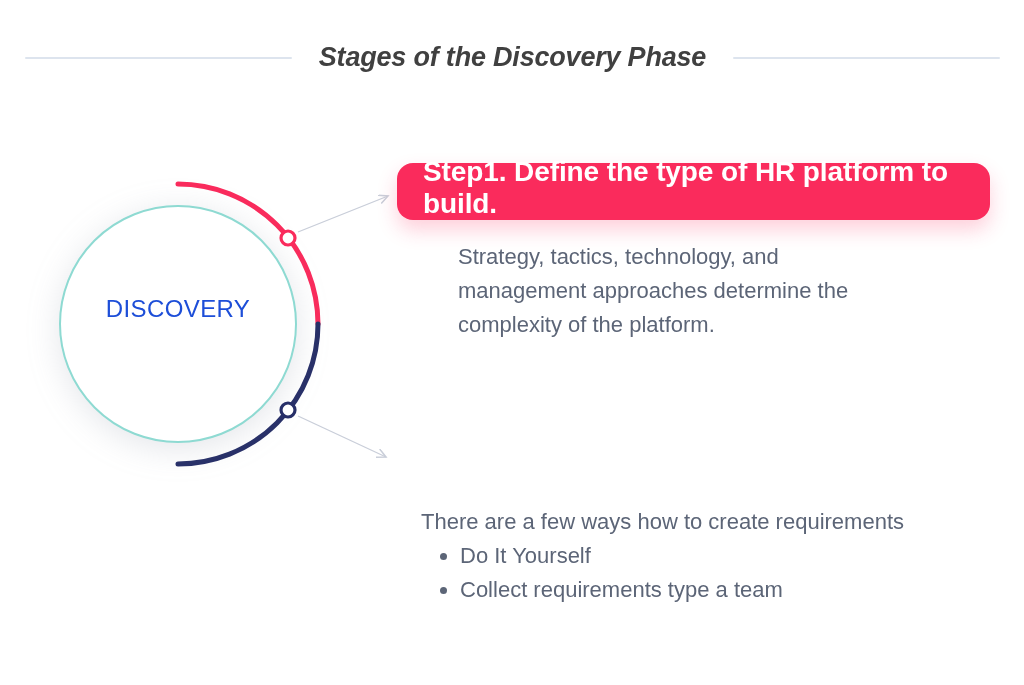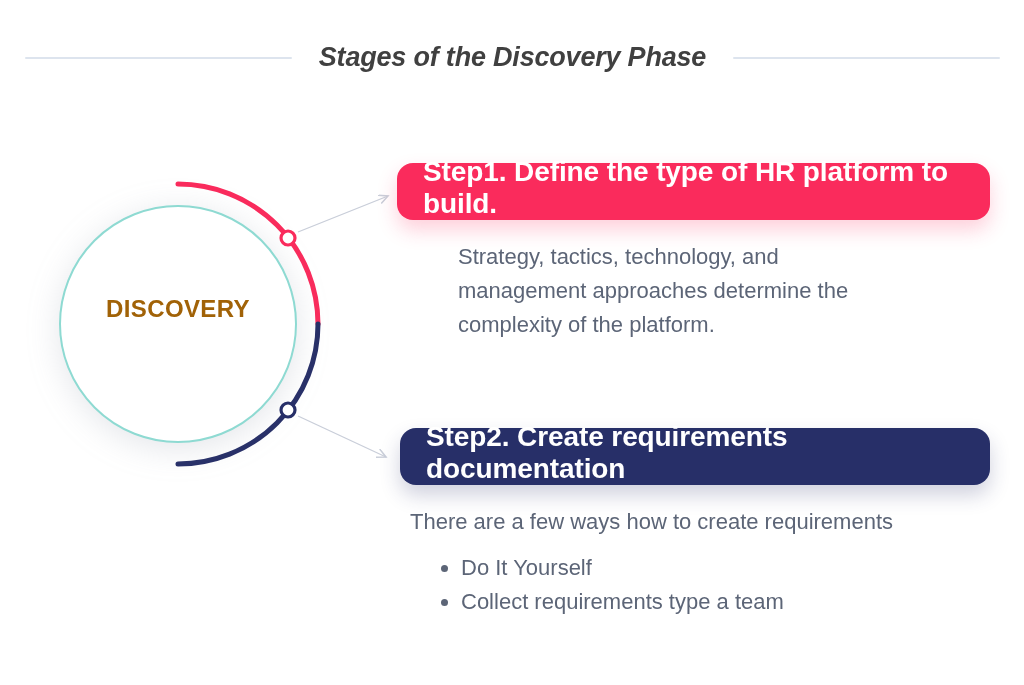--- a/index.html
+++ b/index.html
@@ -43,24 +43,24 @@
     pointer-events: none;
   }
   .main-circle { filter: drop-shadow(0 6px 16px rgba(120,130,150,0.20)); }
 
   
   .circle-label {
     position: absolute;
     left: 58px; top: 291px; width: 240px;
     text-align: center;
     font-size: 24px;
-    font-weight: 700;
+    font-weight: 400;
     line-height: 36px;
     letter-spacing: 0.4px;
-    color: #a16207;
+    color: #1d4ed8;
   }
 
   
   .banner {
     position: absolute;
     height: 57px;
     display: flex;
     align-items: flex-end;
     padding: 0 26px;
     box-sizing: border-box;
@@ -87,24 +87,24 @@
     font-size: 22px;
     line-height: 34px;
     font-weight: 400;
   }
   .step1-desc {
     position: absolute;
     left: 446px; top: 240px; width: 455px; margin-left: 12px;
   }
   .step2-block {
     position: absolute;
-    left: 410px; top: 505px; width: 580px;
+    left: 421px; top: 505px; width: 580px;
   }
   .step2-block ul {
-    margin: 12px;
+    margin: 0;
     padding: 0 0 0 39px;
     list-style: disc;
   }
   .step2-block li { line-height: 34px; }
 </style>
 </head>
 <body>
 
 <div id="canvas">
 
@@ -135,23 +135,20 @@
 
   <div class="circle-label">
     <div>DISCOVERY</div>
   </div>
 
   <div class="banner banner-step1">
     <span>Step1. Define the type of HR platform to build.</span>
   </div>
   <div class="body-text step1-desc">Strategy, tactics, technology, and management approaches determine the complexity of the platform.</div>
 
-  <div class="banner banner-step2">
-    <span>Step2. Create requirements documentation</span>
-  </div>
   <div class="body-text step2-block">
     <div>There are a few ways how to create requirements</div>
     <ul>
       <li>Do It Yourself</li>
       <li>Collect requirements type a team</li>
     </ul>
   </div>
 
 </div>
 

